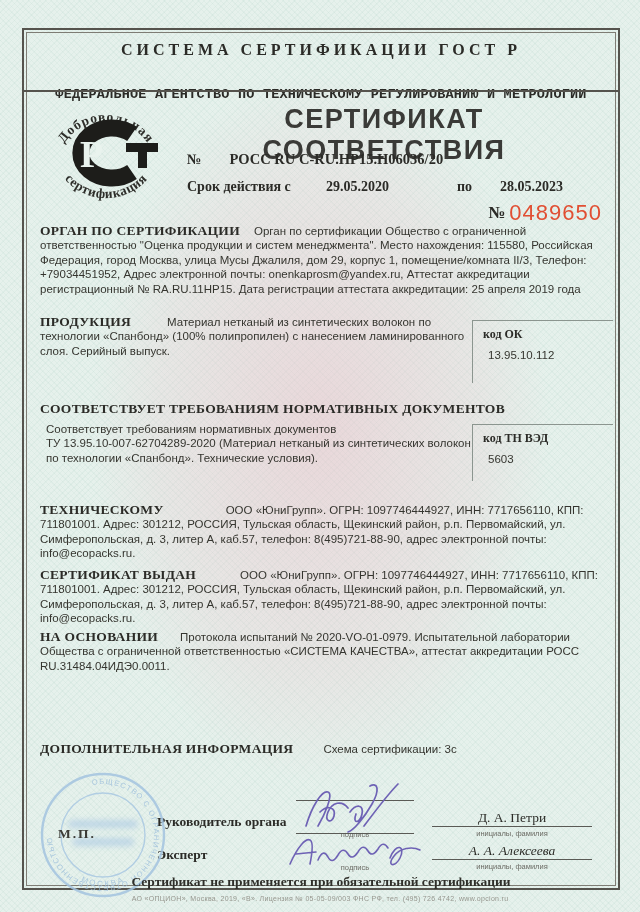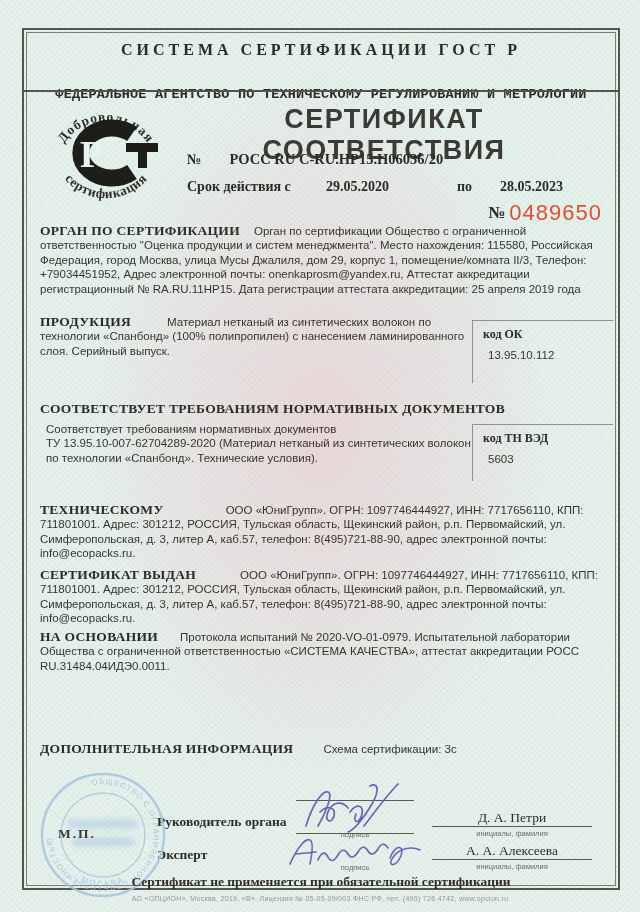--- a/index.html
+++ b/index.html
@@ -160,21 +160,21 @@
     <div class="name" style="left:408px;top:780px;width:160px;">Д. А. Петри</div>
     <div class="sigline" style="left:408px;top:772px;width:160px;height:24px;"></div>
     <div class="sigcap" style="left:408px;top:799px;width:160px;">инициалы, фамилия</div>
 
     <div class="role" style="left:133px;top:817px;">Эксперт</div>
     <svg class="sigart" style="left:262px;top:806px;" width="140" height="34" viewBox="0 0 140 34">
       <path d="M4,28 C12,10 20,2 24,4 C28,6 26,18 24,28 M10,18 L30,16 M32,24 q5,-12 10,-3 q4,8 10,-2 q5,-9 10,-1 q4,7 10,-2 q5,-9 10,-1 q4,7 10,-2 q5,-9 10,-1 M104,22 c6,-16 16,-12 10,0 c-5,10 -14,8 -6,-2 c6,-8 18,-10 26,-6" fill="none" stroke="#6e62b5" stroke-width="1.6" stroke-linecap="round"></path>
     </svg>
     <div class="sigline" style="left:272px;top:803px;width:118px;"></div>
     <div class="sigcap" style="left:272px;top:833px;width:118px;">подпись</div>
-    <div class="name" style="left:408px;top:813px;width:160px;">А. А. Алексеева</div>
+    <div class="name" style="left:408px;top:813px;width:160px;font-style:italic;">А. А. Алексеева</div>
     <div class="sigline" style="left:408px;top:805px;width:160px;height:24px;"></div>
     <div class="sigcap" style="left:408px;top:832px;width:160px;">инициалы, фамилия</div>
 
     <div class="disclaimer">Сертификат не применяется при обязательной сертификации</div>
   </div>
 
   <div class="printinfo">АО «ОПЦИОН», Москва, 2019, «В». Лицензия № 05-05-09/003 ФНС РФ, тел. (495) 726 4742, www.opcion.ru</div>
 </div>
 
 </body></html>

